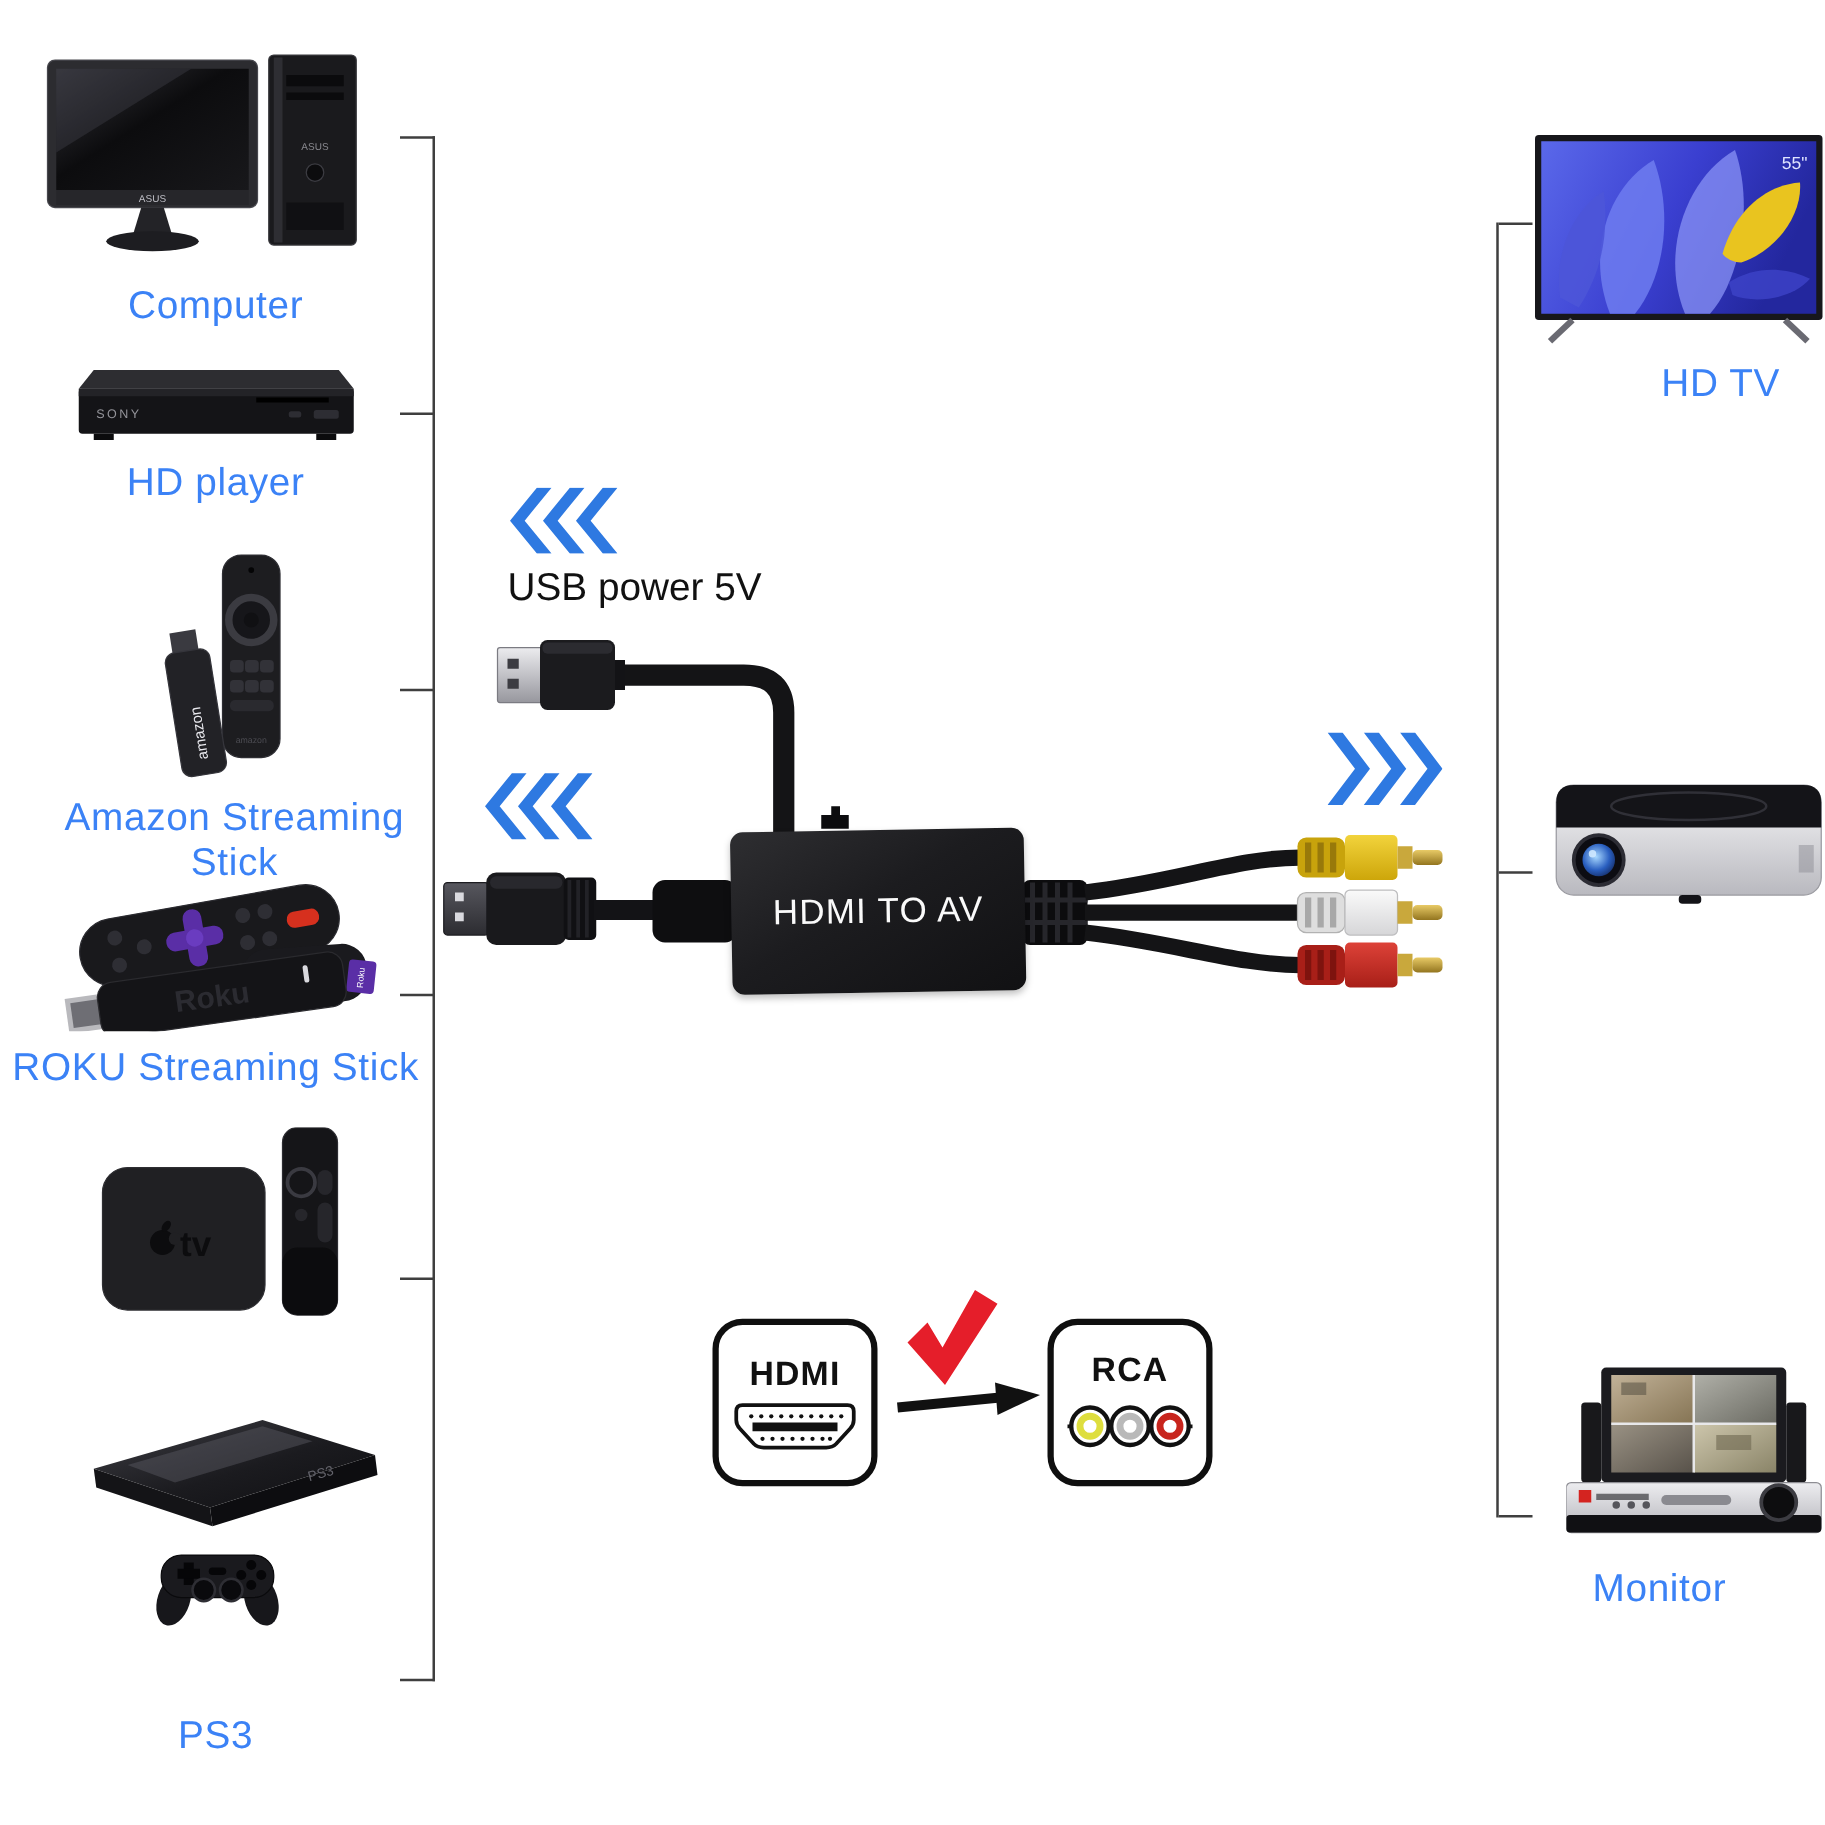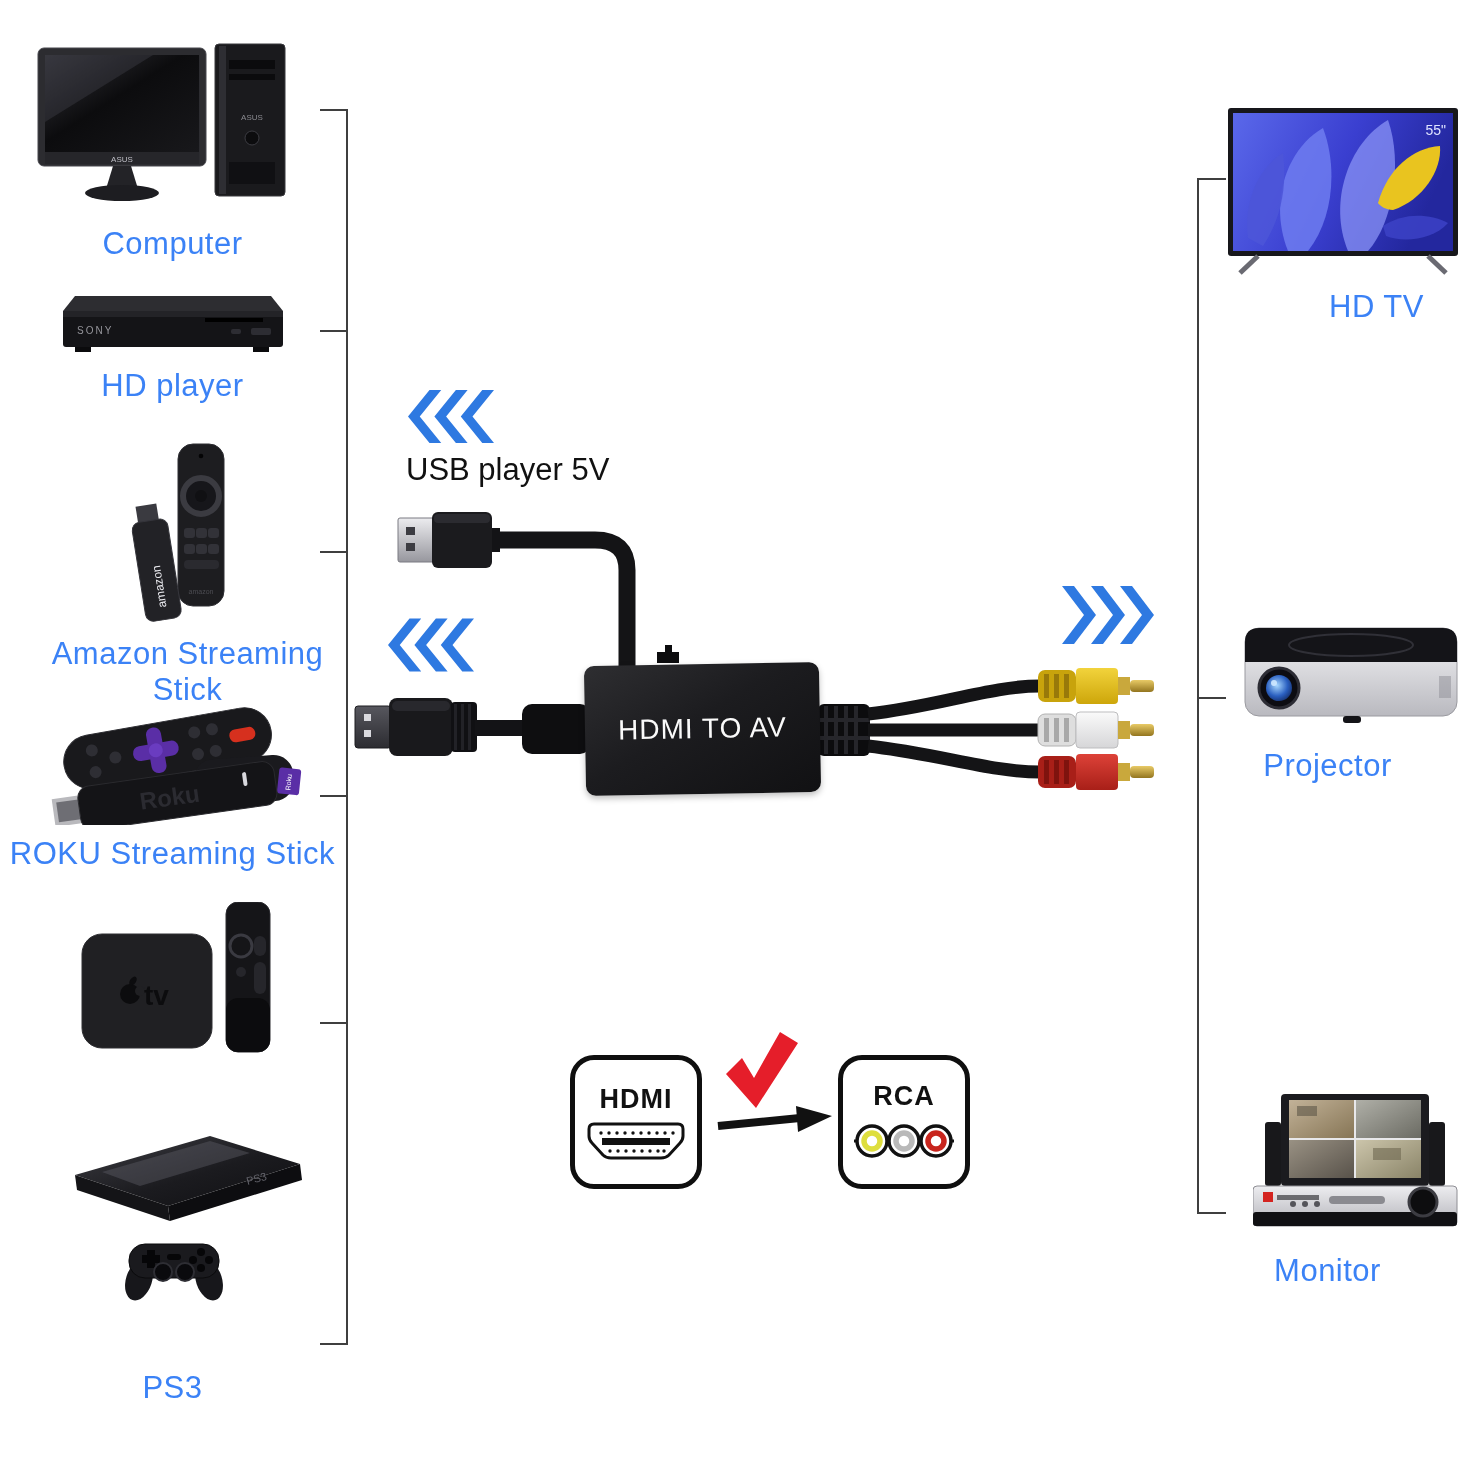--- a/index.html
+++ b/index.html
@@ -176,21 +176,21 @@
   </svg>
   <div class="lbl" style="left:0;width:345px;top:1370px;">PS3</div>
 
   <svg class="abs" style="left:408px;top:390px" width="86" height="53" viewBox="0 0 88 54">
     <g fill="#2e79e1">
       <polygon points="22,0 0,27 22,54 34,54 12,27 34,0"></polygon>
       <polygon points="49,0 27,27 49,54 61,54 39,27 61,0"></polygon>
       <polygon points="76,0 54,27 76,54 88,54 66,27 88,0"></polygon>
     </g>
   </svg>
-  <div class="usb-label">USB player 5V</div>
+  <div class="usb-label">USB power 5V</div>
 
   <svg class="abs" style="left:388px;top:618px" width="86" height="54" viewBox="0 0 88 54">
     <g fill="#2e79e1">
       <polygon points="22,0 0,27 22,54 34,54 12,27 34,0"></polygon>
       <polygon points="49,0 27,27 49,54 61,54 39,27 61,0"></polygon>
       <polygon points="76,0 54,27 76,54 88,54 66,27 88,0"></polygon>
     </g>
   </svg>
 
   <svg class="abs" style="left:1062px;top:586px" width="92" height="58" viewBox="0 0 92 58">
@@ -387,21 +387,20 @@
     </defs>
     <rect x="2" y="10" width="212" height="88" rx="14" fill="url(#prj-sil)" stroke="#9a9aa0"></rect>
     <path d="M2,44 L214,44 L214,24 Q214,10 200,10 L16,10 Q2,10 2,24 Z" fill="#141418"></path>
     <ellipse cx="108" cy="27" rx="62" ry="11" fill="none" stroke="#303037" stroke-width="2"></ellipse>
     <circle cx="36" cy="70" r="20" fill="#0c0c12" stroke="#2c2c34" stroke-width="3"></circle>
     <circle cx="36" cy="70" r="13" fill="url(#prj-lens)"></circle>
     <circle cx="31" cy="65" r="3" fill="#cfe9ff" opacity="0.9"></circle>
     <rect x="196" y="58" width="12" height="22" fill="#8e8e96" opacity="0.5"></rect>
     <rect x="100" y="98" width="18" height="7" rx="3" fill="#141418"></rect>
   </svg>
-  <div class="lbl" style="left:1195px;width:265px;top:748px;">Projector</div>
 
   <svg class="abs" style="left:1253px;top:1092px" width="205" height="142" viewBox="0 0 205 142">
     <defs>
       <linearGradient id="mon-base" x1="0" y1="0" x2="0" y2="1">
         <stop offset="0" stop-color="#ededf0"></stop>
           <stop offset="1" stop-color="#b4b4ba"></stop>
       </linearGradient>
       <linearGradient id="mon-c1" x1="0" y1="0" x2="1" y2="1">
           <stop offset="0" stop-color="#c2b298"></stop>
           <stop offset="1" stop-color="#857454"></stop>

